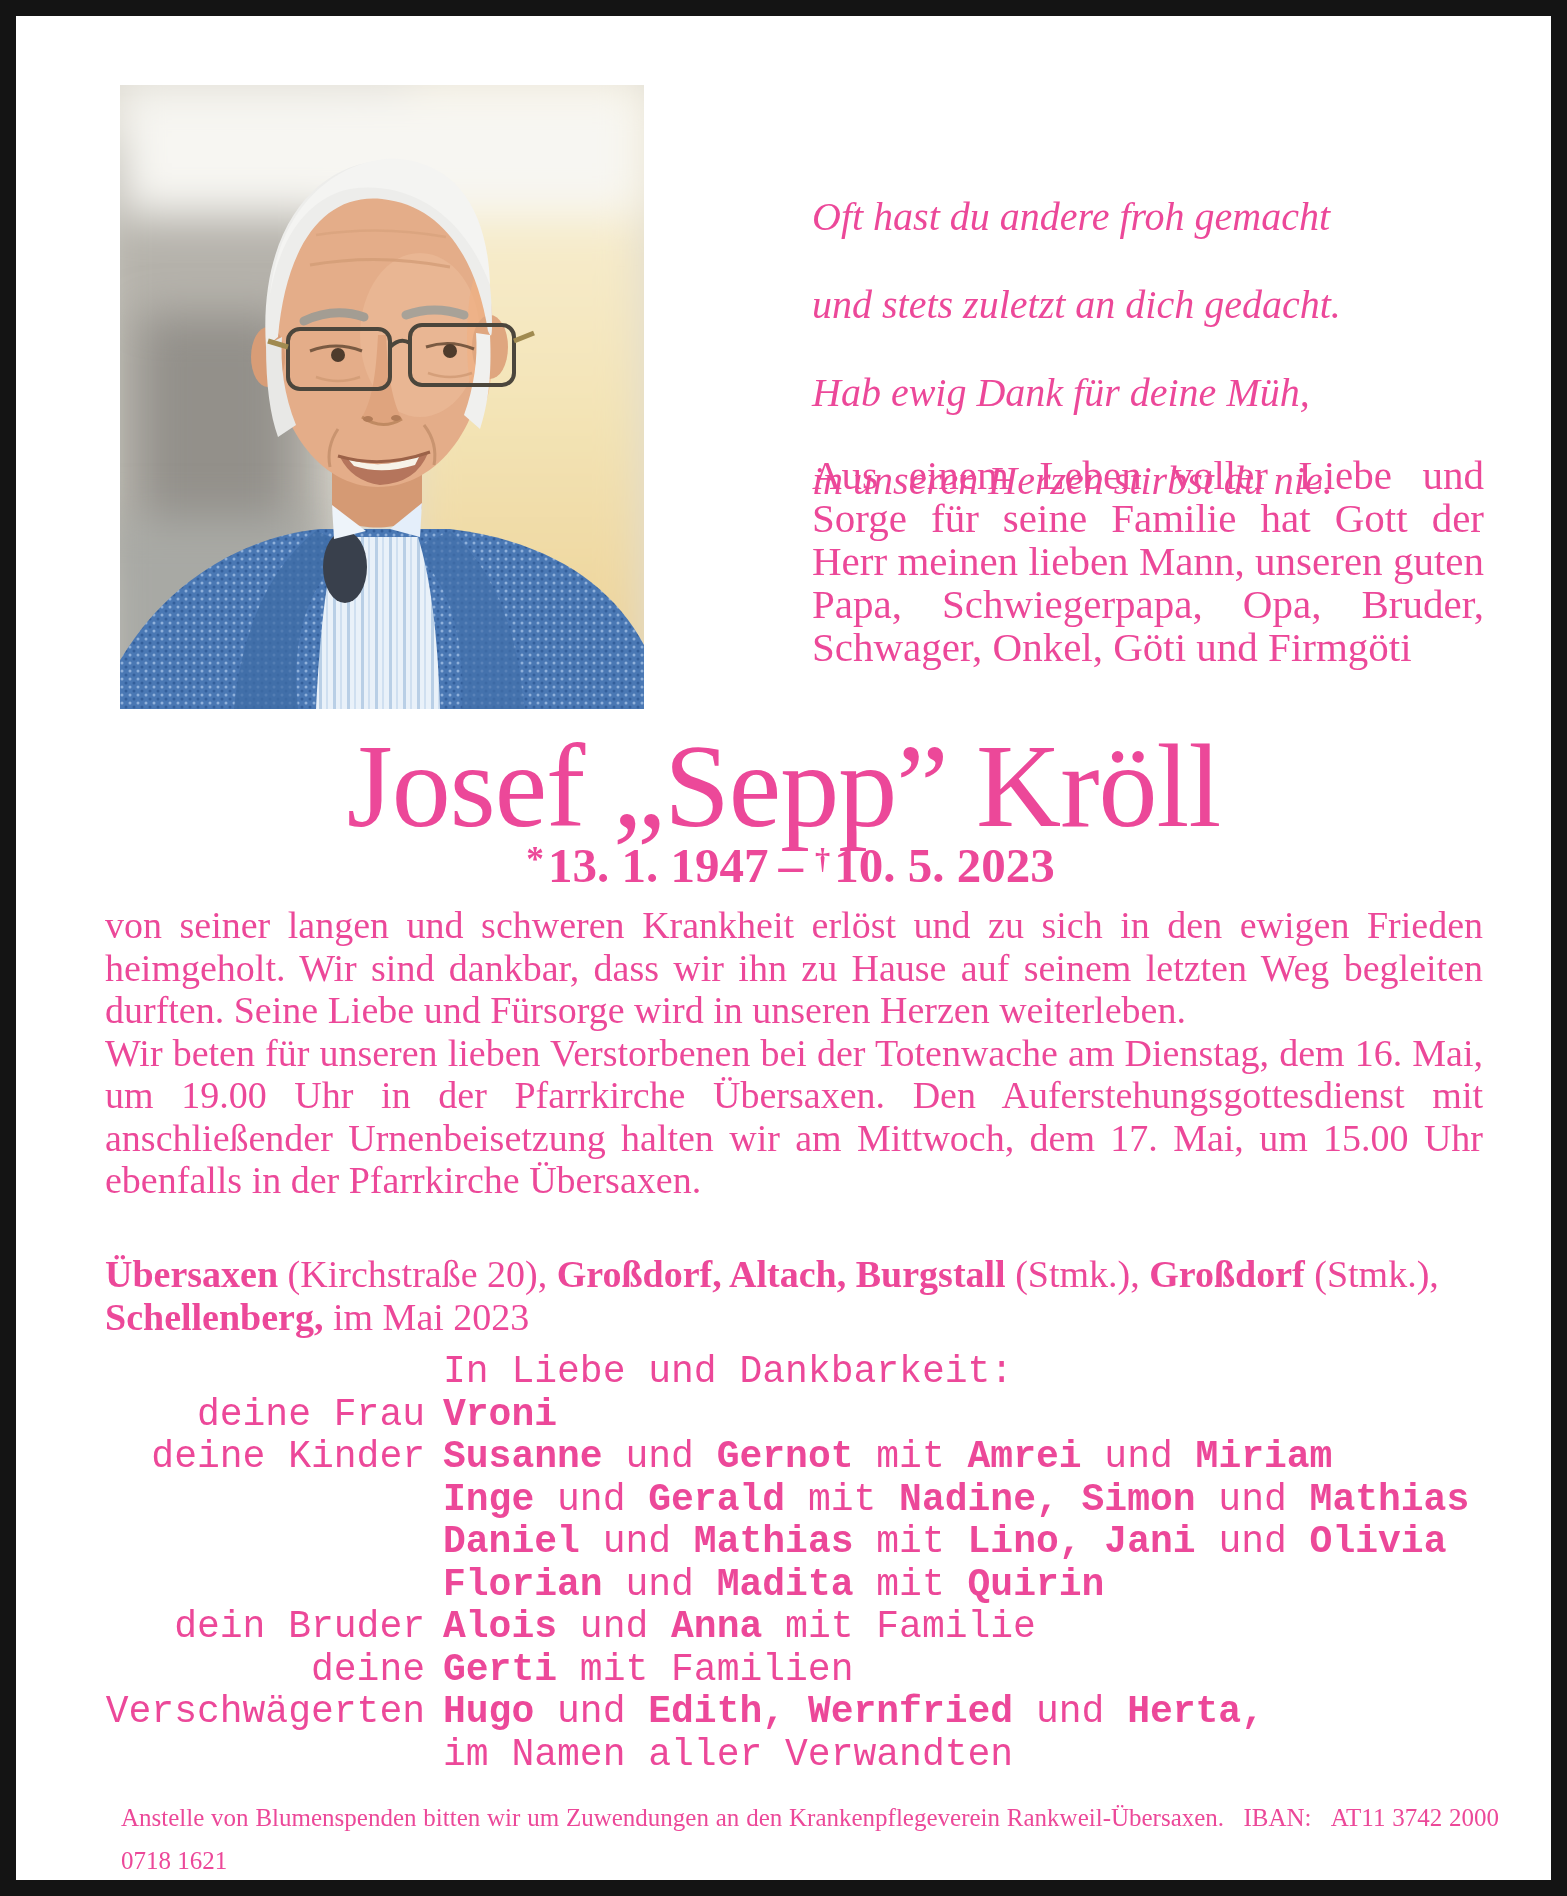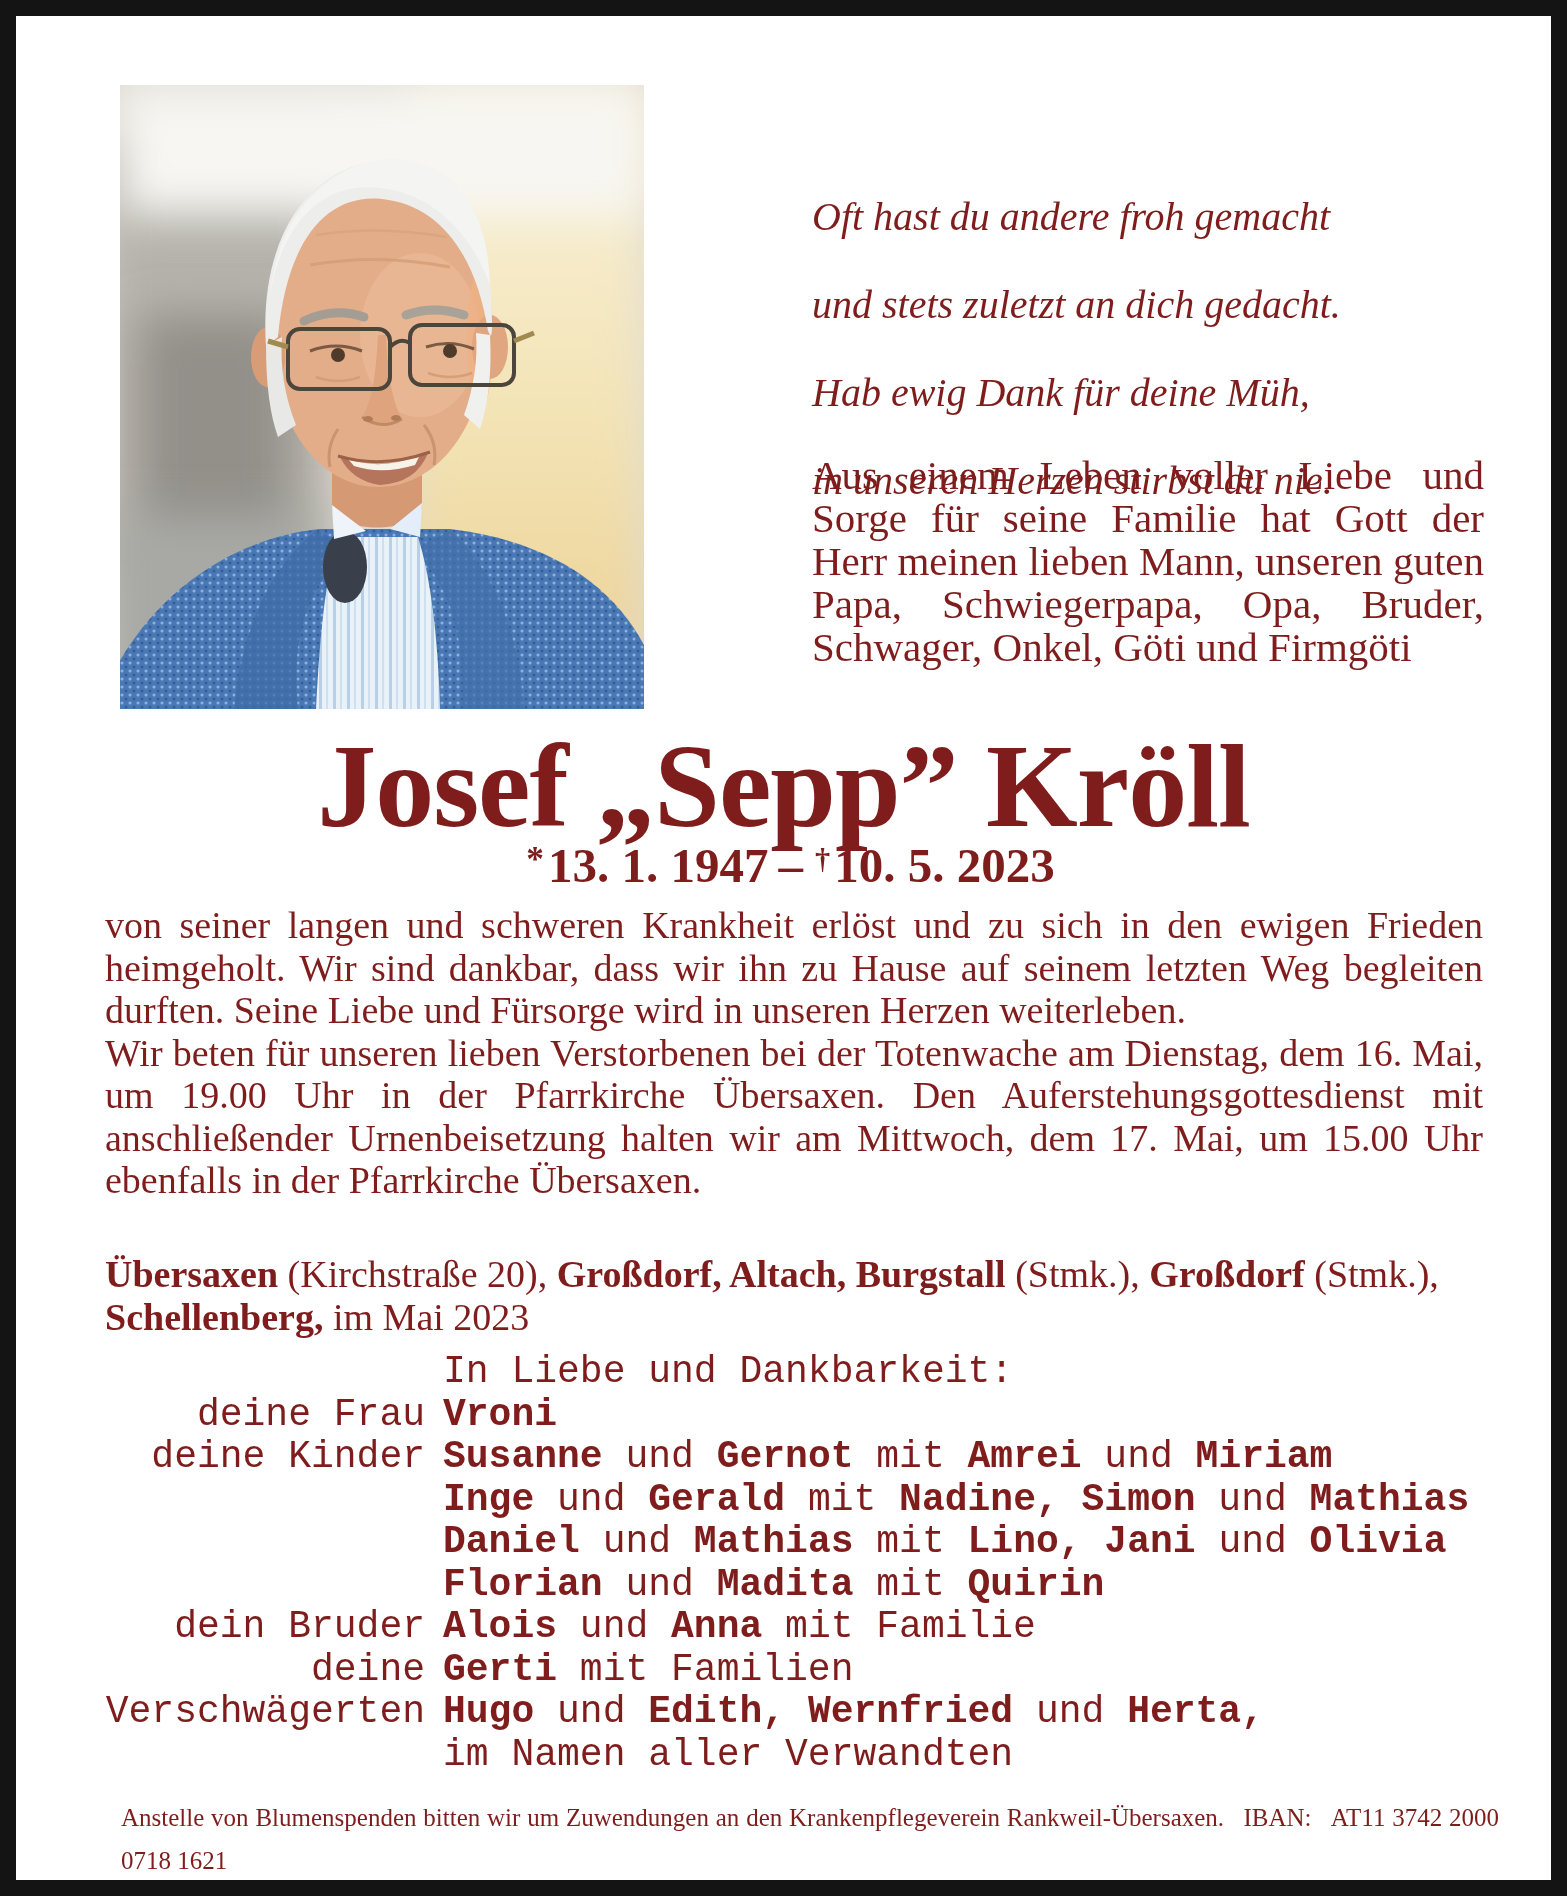--- a/index.html
+++ b/index.html
@@ -1,21 +1,21 @@
 <!DOCTYPE html>
 <html><head>
 <meta charset="utf-8">
 <style>
   html,body{margin:0;padding:0;background:#2b2b2b;}
   .page{
     position:relative;
     width:1567px;height:1896px;
     background:#141414;
     font-family:"Liberation Serif", serif;
-    color:#7f1d1d;
+    color:#ec4899;
   }
   .inner{
     position:absolute;left:16px;top:16px;
     width:1535px;height:1864px;
     background:#ffffff;
     overflow:hidden;
   }
   .photo{
     position:absolute;left:104px;top:69px;
     width:524px;height:624px;
@@ -31,21 +31,21 @@
   .intro{
     position:absolute;left:796px;top:438px;width:672px;
     margin:0;
     font-size:41px;line-height:43px;
     text-align:justify;
   }
   .name{
     position:absolute;left:0;top:712px;width:100%;
     margin:0;
     text-align:center;
-    font-size:118px;font-weight:bold;line-height:1;
+    font-size:118px;font-weight:normal;line-height:1;
     letter-spacing:-1px;
     white-space:nowrap;
   }
   .dates{
     position:absolute;left:0;top:822px;width:100%;
     text-align:center;
     font-size:49px;font-weight:bold;
     line-height:1.15;
     padding-left:7px;
   }

